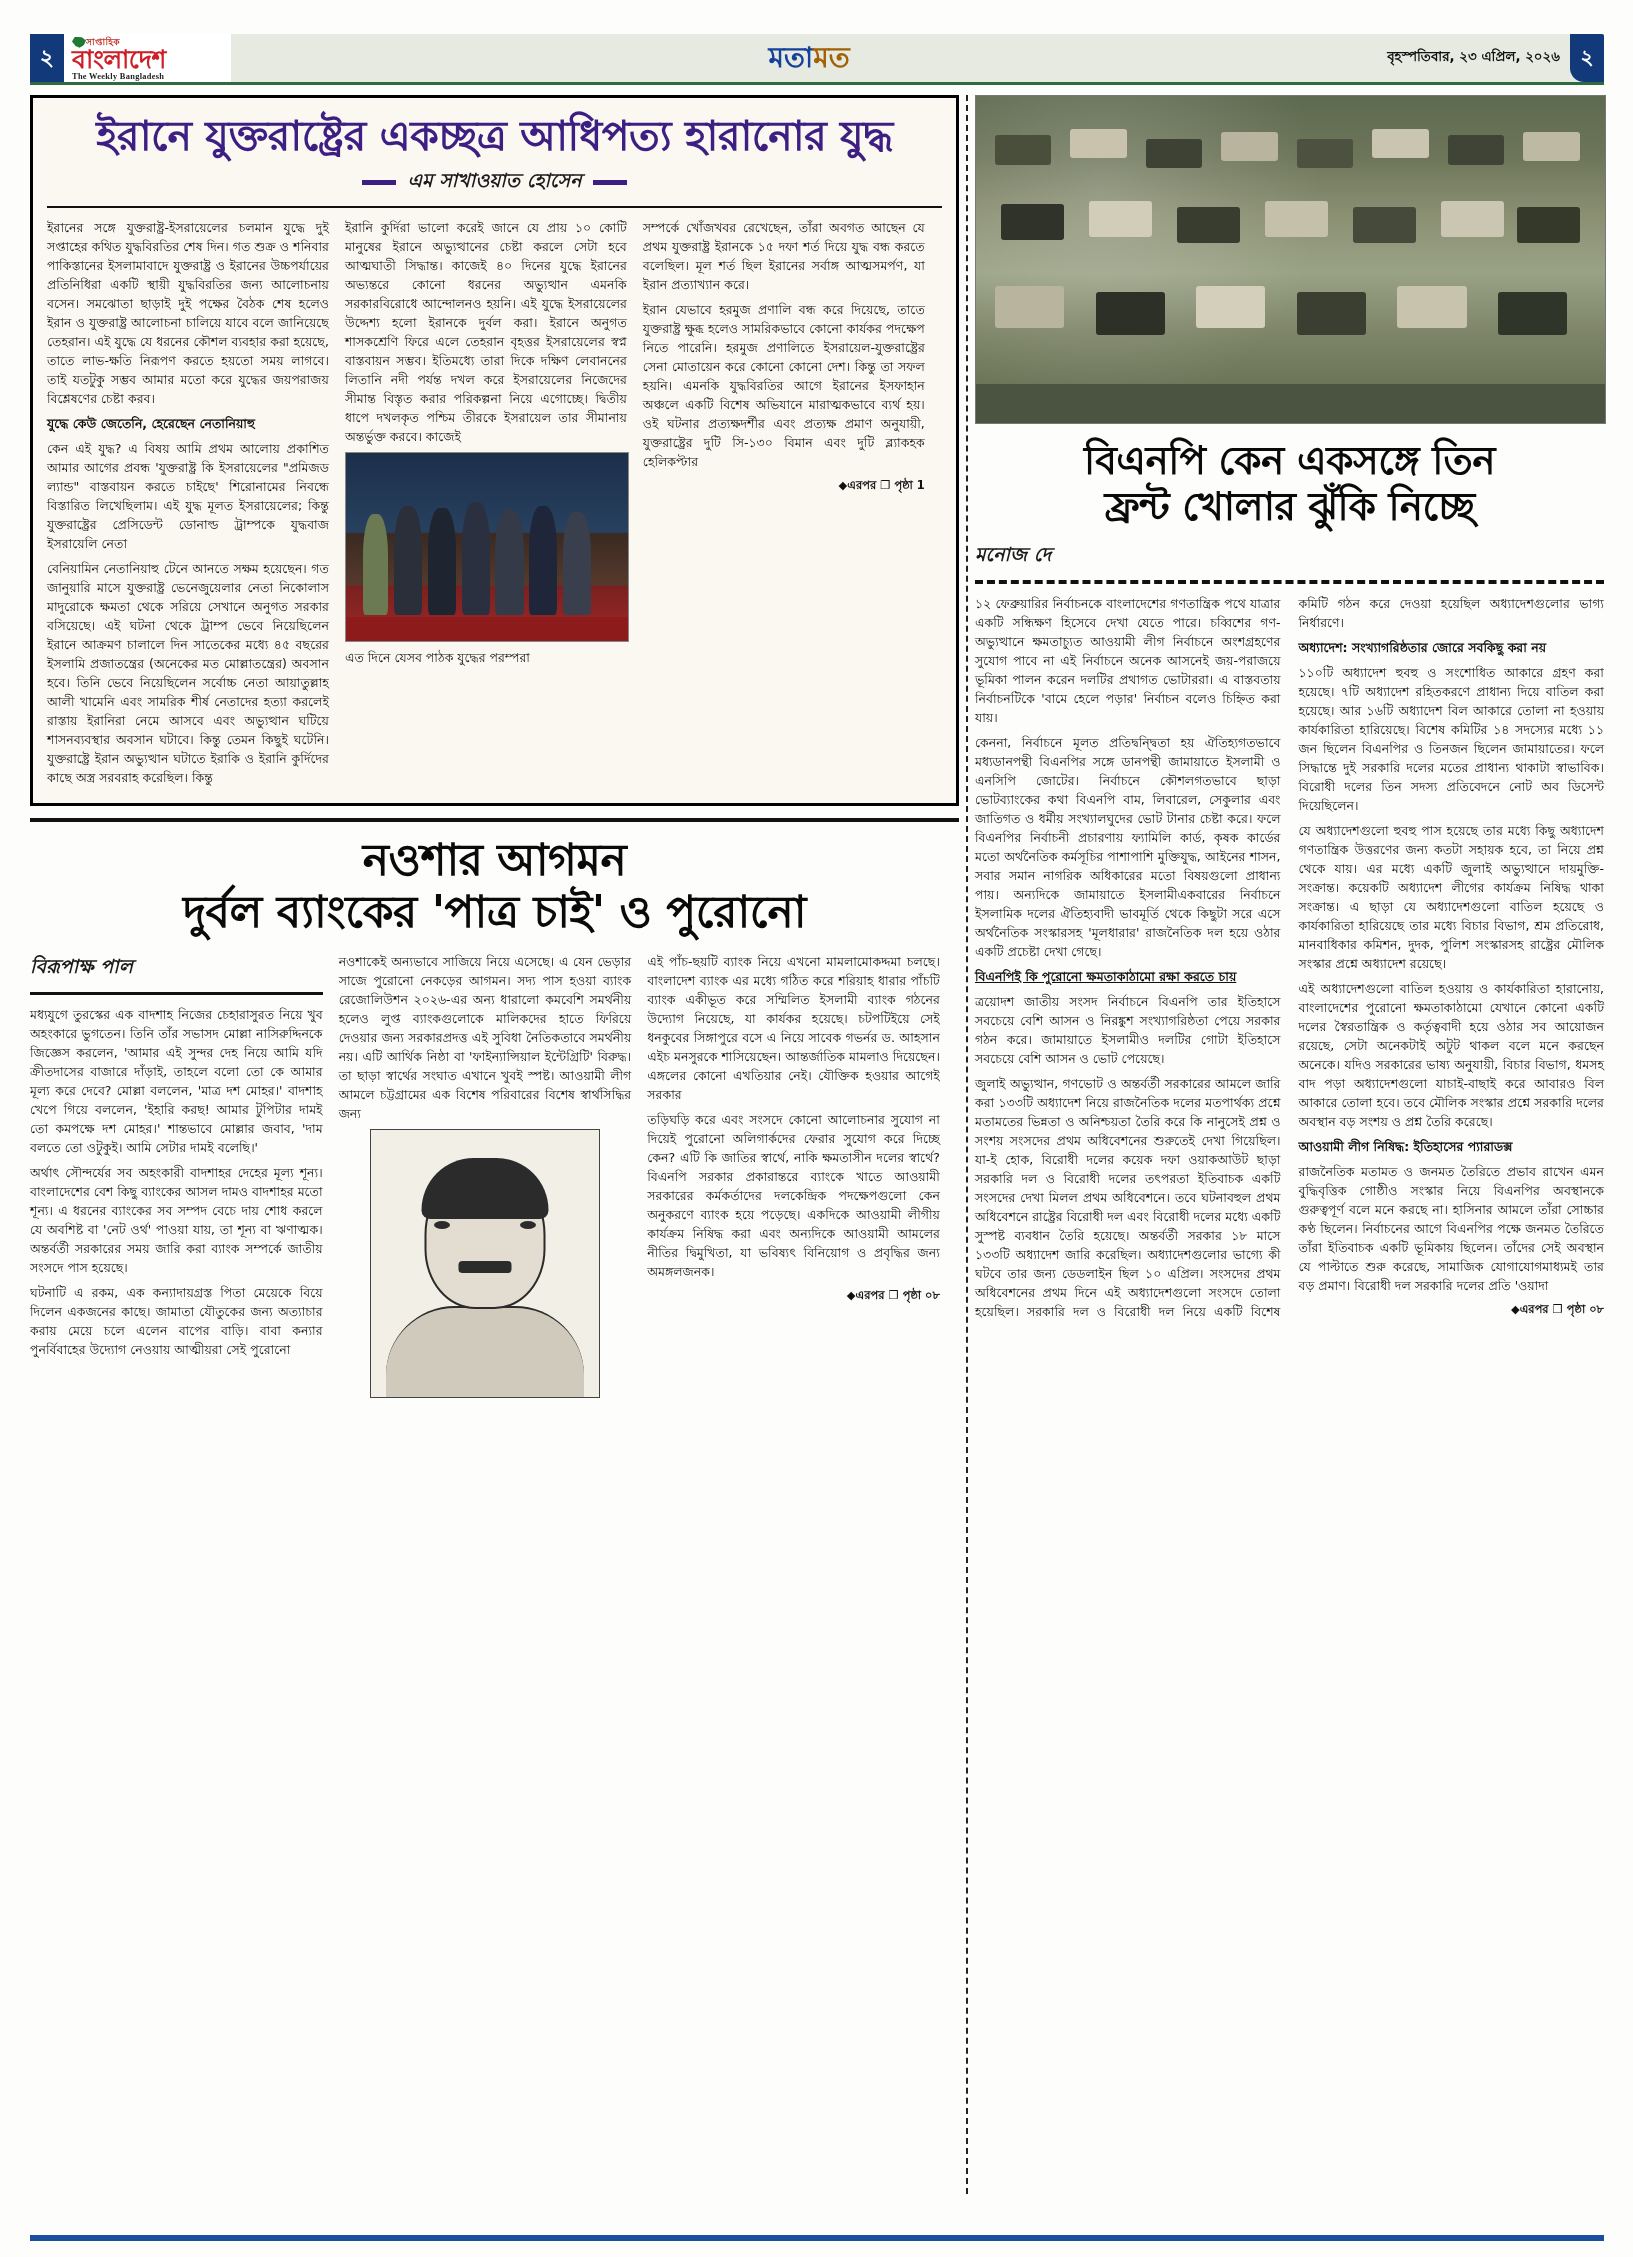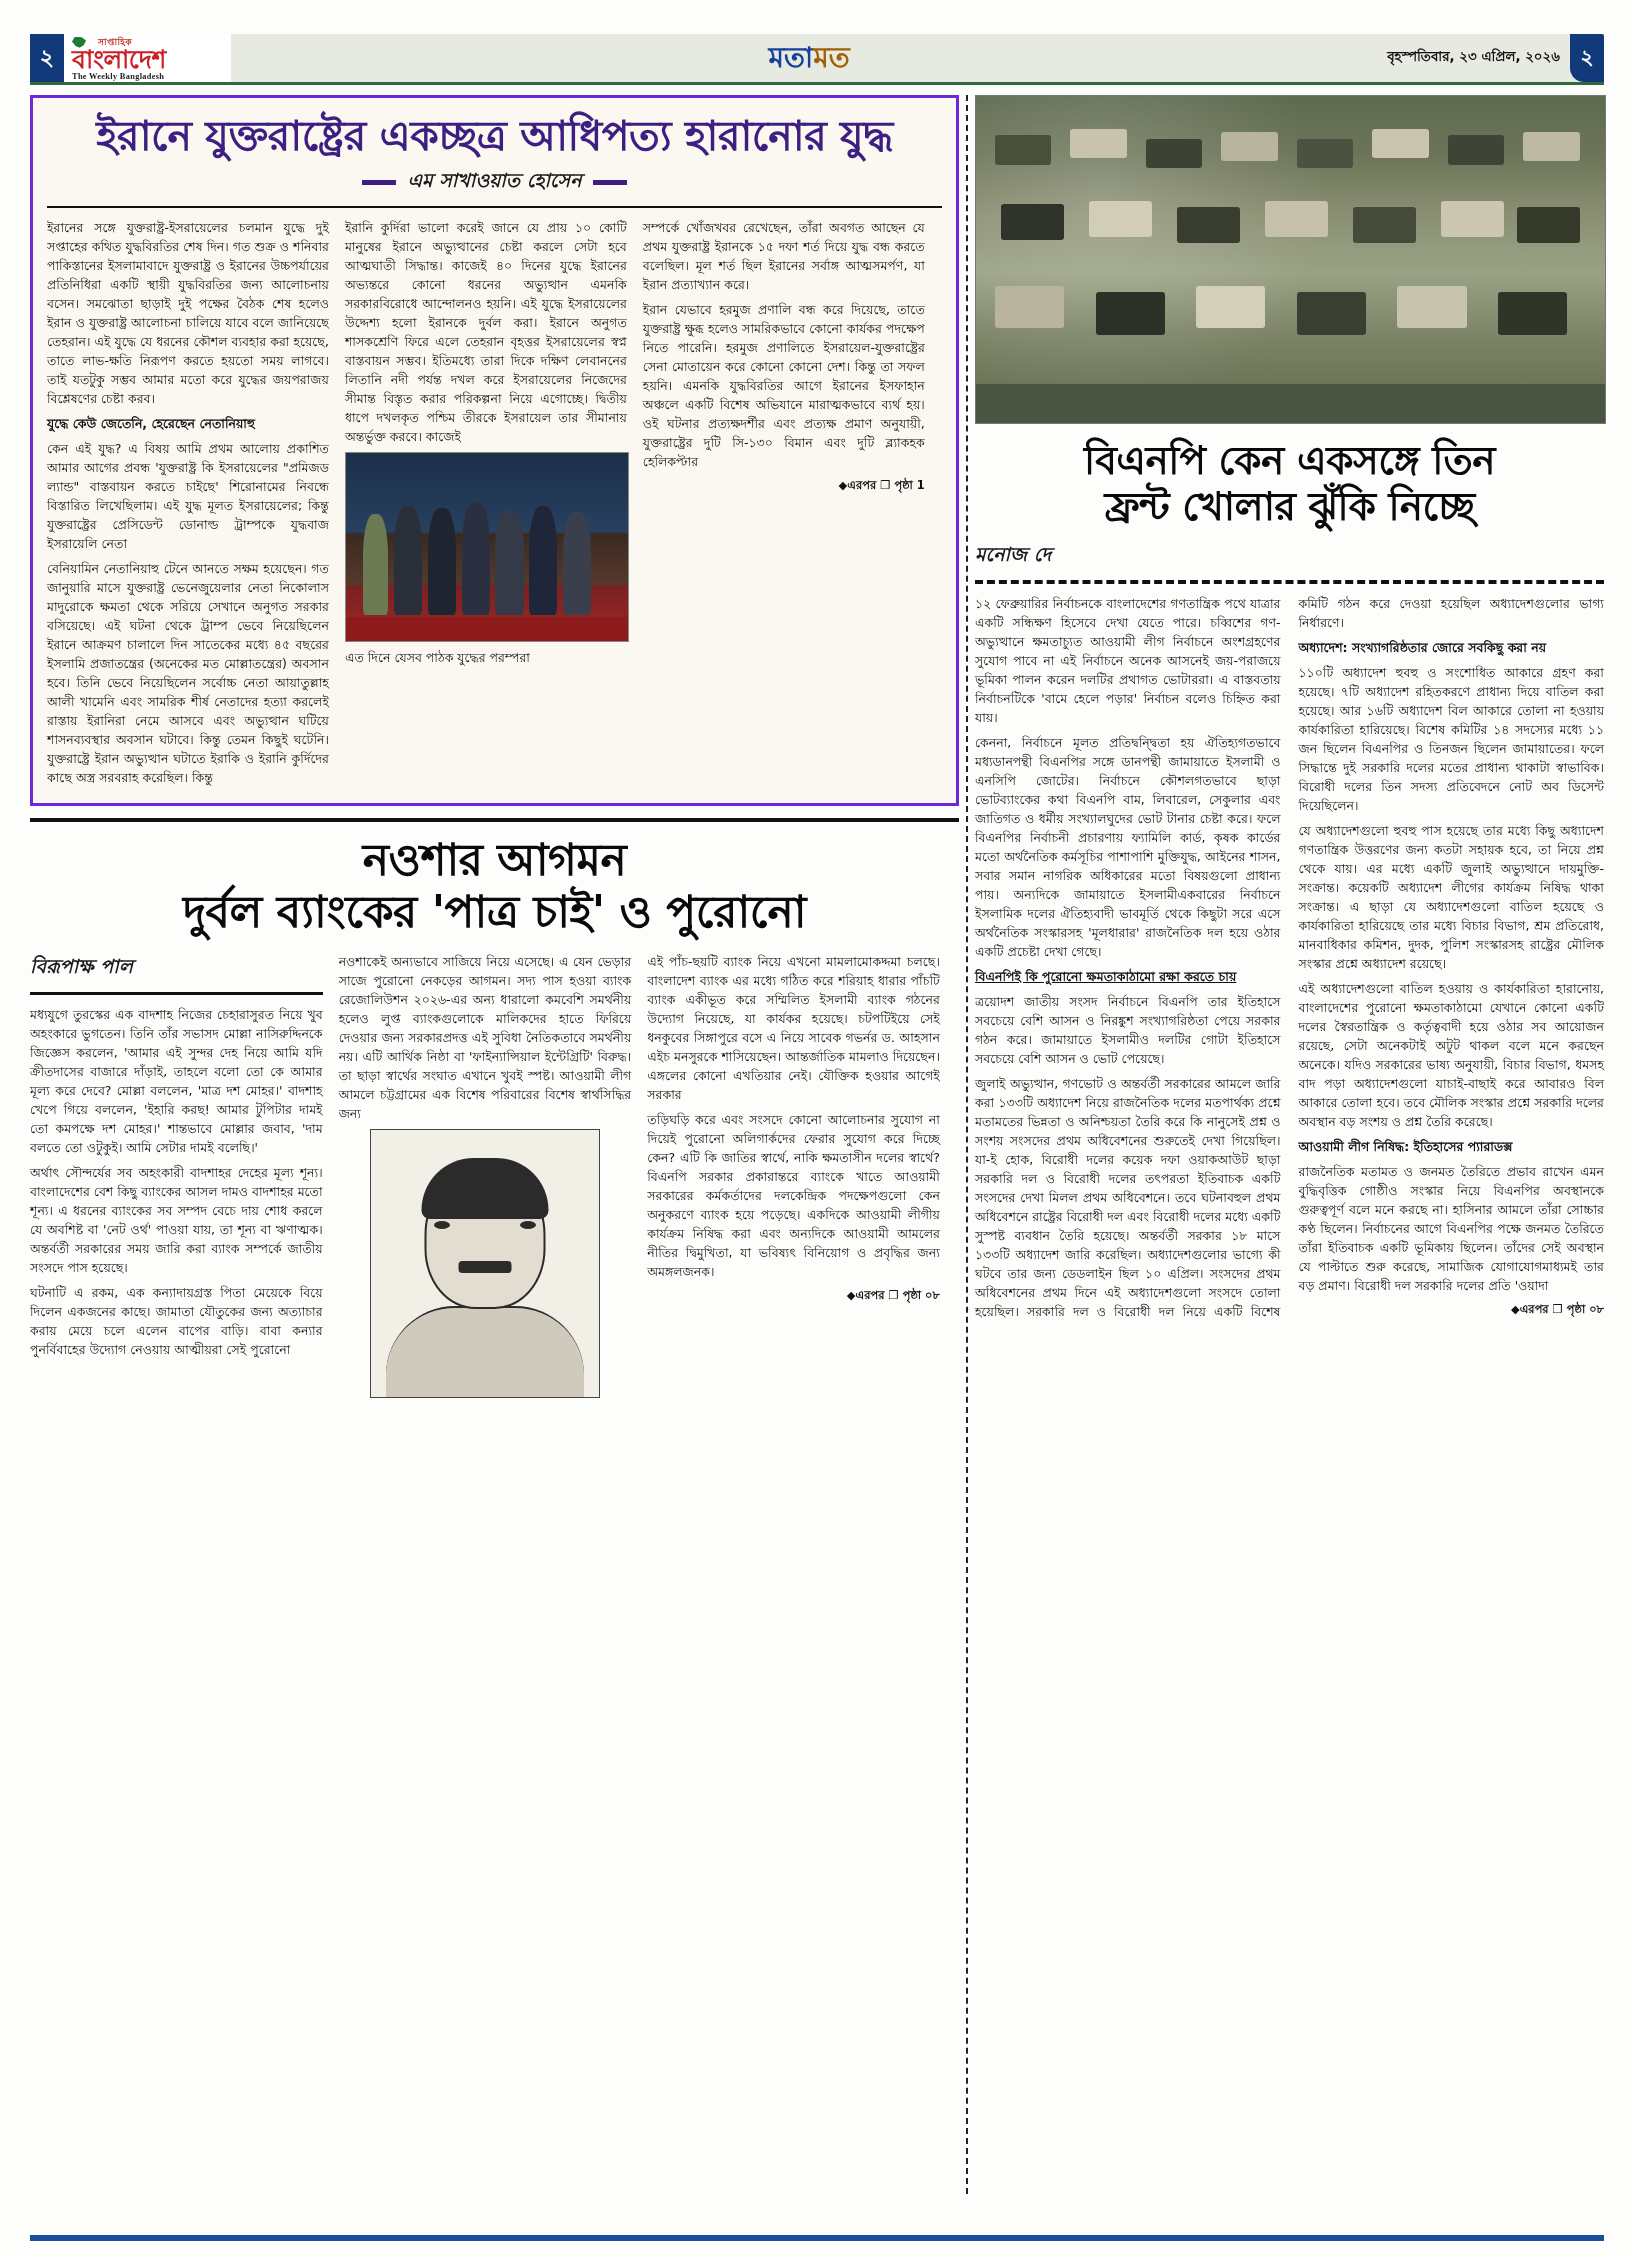--- a/index.html
+++ b/index.html
@@ -30,21 +30,21 @@
     display:flex;align-items:center;justify-content:center;
     font-size:22px;font-weight:bold;
     font-family:"DejaVu Sans",sans-serif;
   }
   .logo-block{
     background:#ffffff;
     padding:2px 10px 1px 8px;
     display:flex;flex-direction:column;justify-content:center;
     min-width:149px;
   }
-  .logo-top{display:flex;align-items:center;gap:12px;height:13px;text-align:right;}
+  .logo-top{display:flex;align-items:center;gap:0;height:13px;text-align:right;}
   .logo-map{
     width:14px;height:11px;background:#1f7a34;
     clip-path:polygon(20% 0%,70% 5%,100% 35%,85% 75%,55% 100%,25% 85%,0% 45%);
   }
   .logo-sub{
     font-size:9px;color:#c0392b;letter-spacing:0.5px;font-weight:bold;
     font-family:"DejaVu Sans",sans-serif;
   }
   .logo-main{
     font-size:25px;font-weight:bold;color:#cc2026;line-height:.95;
@@ -91,21 +91,21 @@
     display:flex;justify-content:center;
   }
   .vsep i{
     display:block;width:0;height:100%;
     border-left:2px dashed #222;
   }
   .col-right{flex:1;display:flex;flex-direction:column;}
 
   
   .boxed{
-    border:3px solid #6d28d9;
+    border:3px solid #000000;
     background:#faf8f1;
     padding:14px 14px 10px 14px;
     box-sizing:border-box;
   }
   .headline{
     text-align:center;
     font-family:"DejaVu Sans",sans-serif;
     font-weight:bold;
     line-height:1.18;
   }

